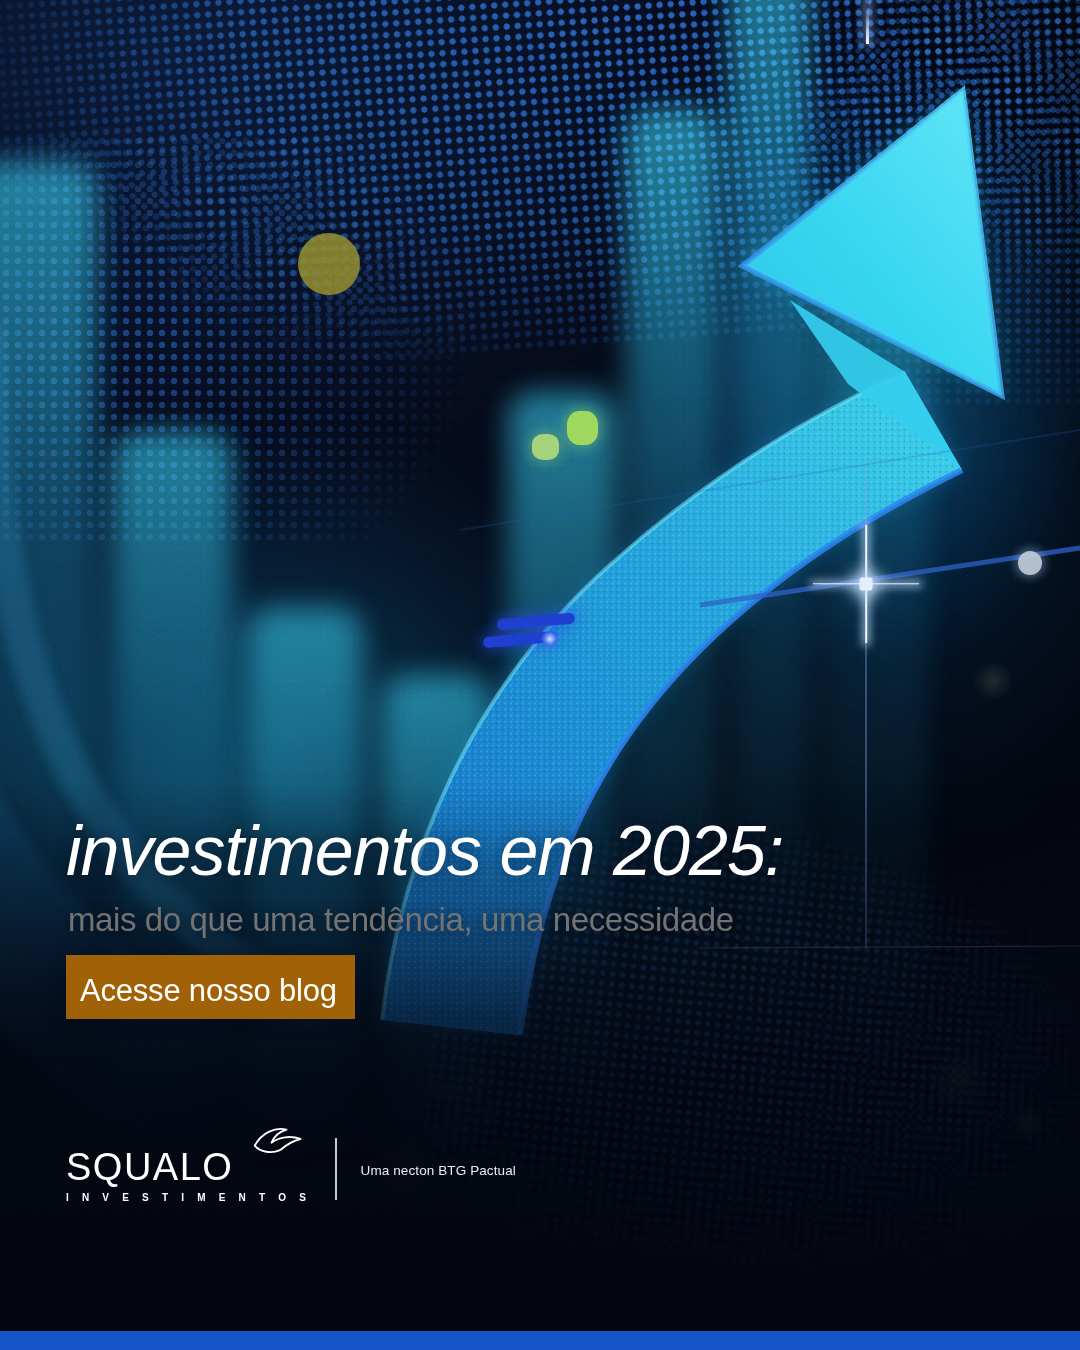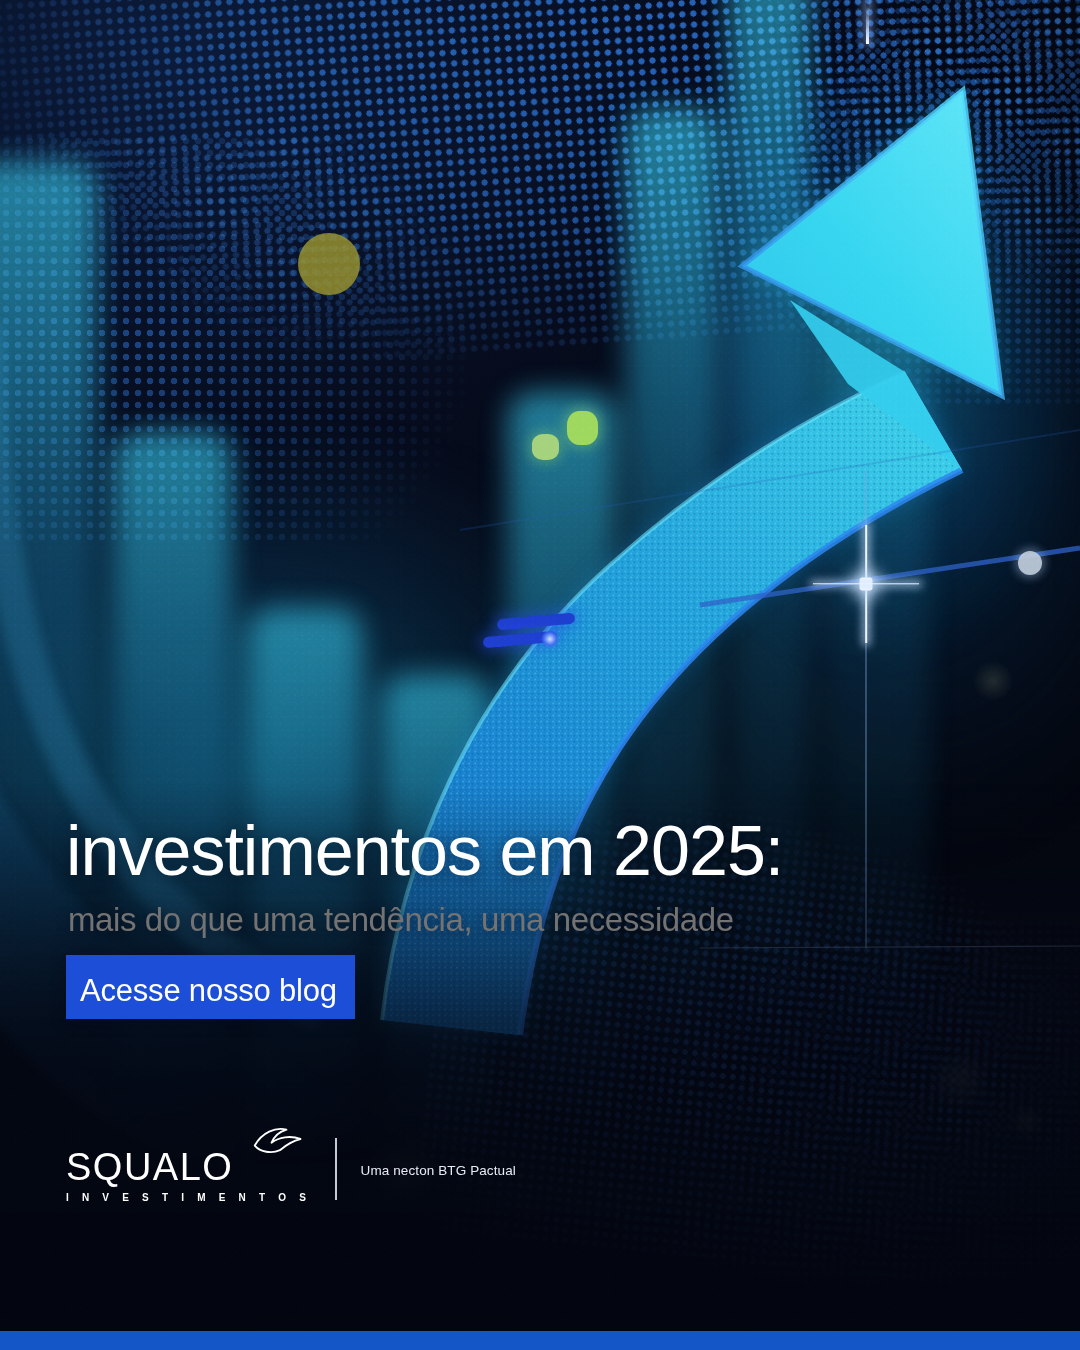--- a/index.html
+++ b/index.html
@@ -198,34 +198,34 @@
   }
   .headline{
     color:#ffffff;
     font-size:70px;
     line-height:.95;
     font-weight:400;
     letter-spacing:-.5px;
     margin:0;
     text-shadow:0 2px 16px rgba(0,10,30,.55);
   }
-  .headline .l2{display:block; letter-spacing:-1px;}
+  .headline .l2{display:block; letter-spacing:-1px;font-style:italic;}
   .subhead{
     color:#737373;
     font-size:33px;
     font-weight:300;
     letter-spacing:-.4px;
     margin:16px 0 0 2px;
     text-shadow:0 2px 12px rgba(0,10,30,.5);
   }
   .cta{
     display:inline-block;
     margin-top:16px;
     padding:18px 18px 10px 14px;
-    background:#1d4ed8;
+    background:#a16207;
     color:#ffffff;
     font-size:31px;
     font-weight:400;
     letter-spacing:-.2px;
     text-decoration:none;
     cursor:pointer;
     box-shadow:0 2px 14px rgba(0,8,24,.45);
   }
 
   

